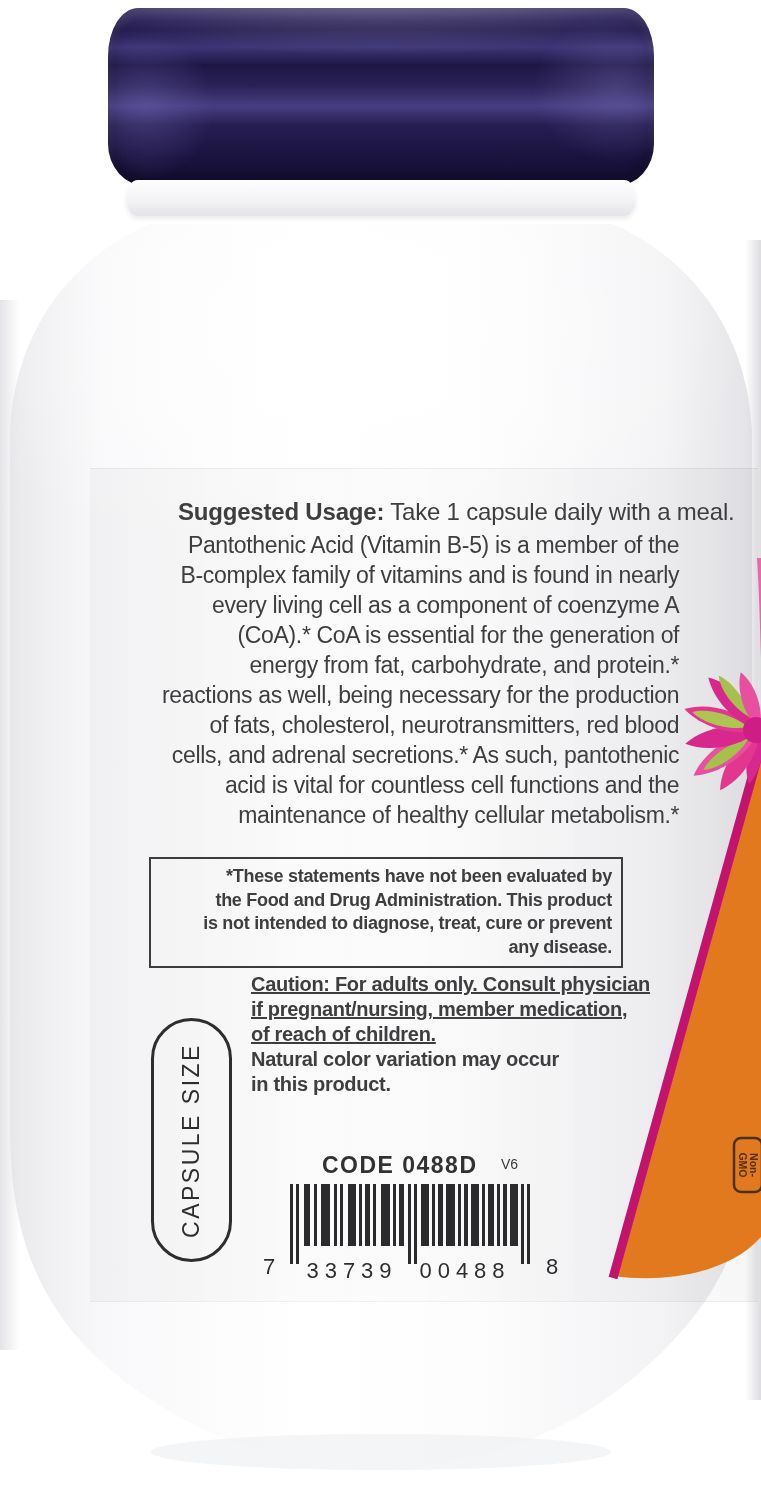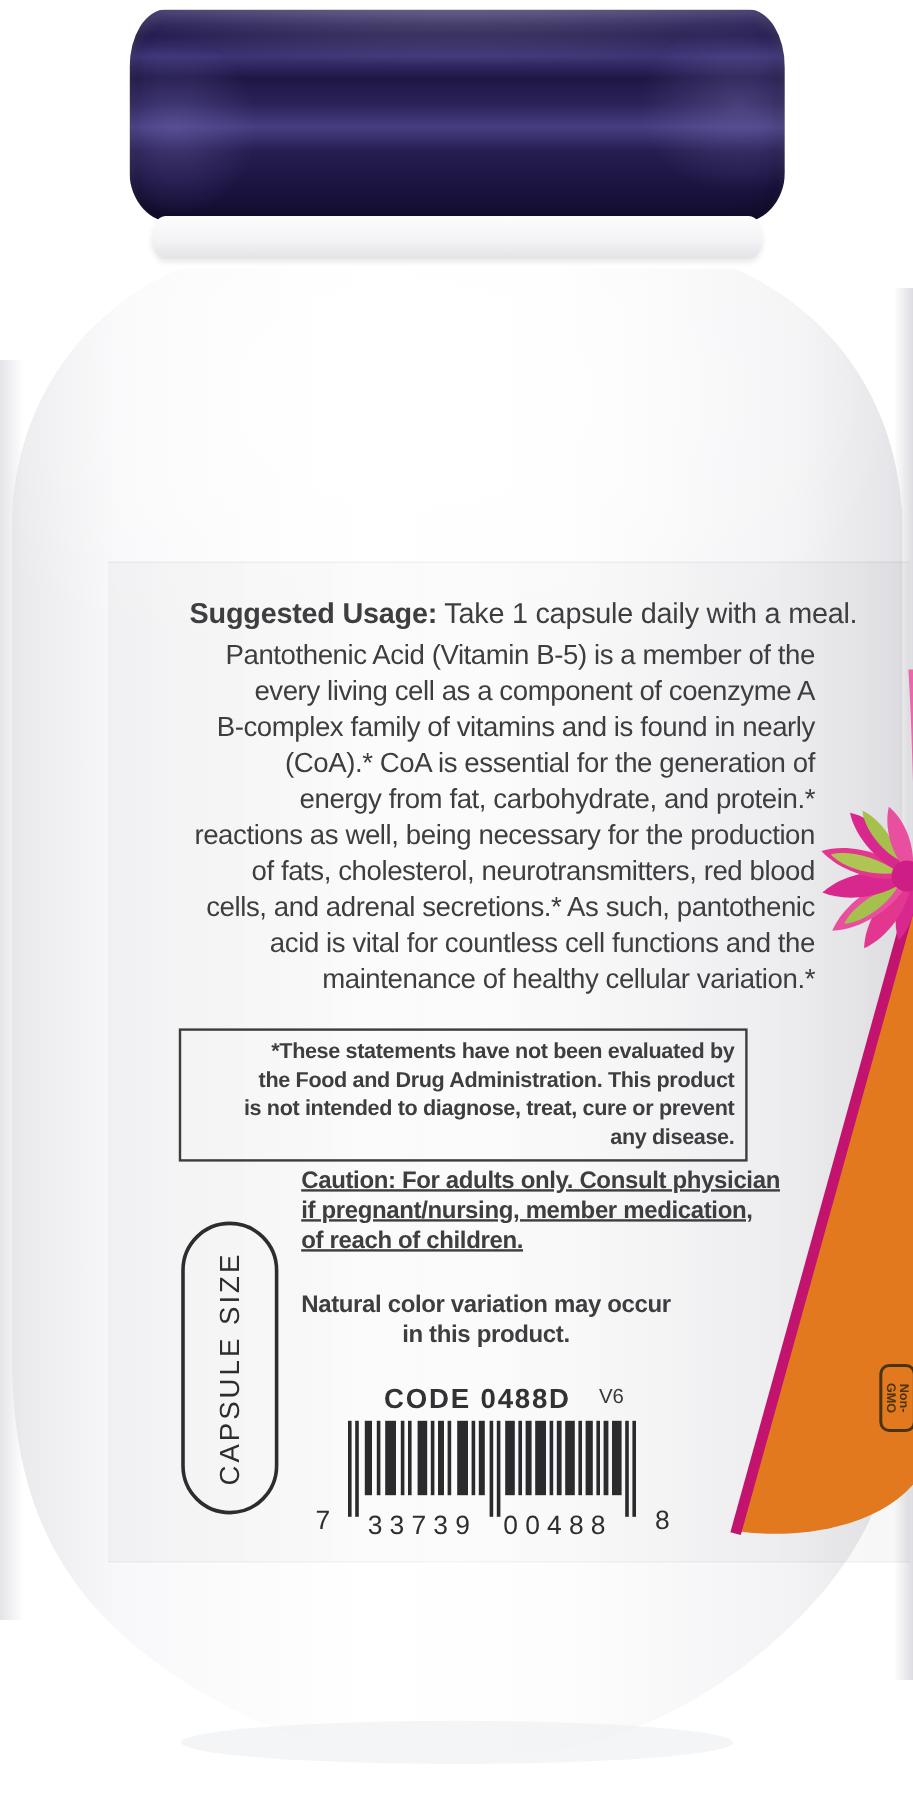--- a/index.html
+++ b/index.html
@@ -44,51 +44,51 @@
 
   
   .label{
     position:absolute;left:90px;top:468px;width:668px;height:832px;
     background:linear-gradient(90deg, rgba(0,0,0,0.028), rgba(0,0,0,0.012) 45%, rgba(0,0,0,0.030));
     border-top:1px solid rgba(0,0,0,0.05);
     border-bottom:1px solid rgba(0,0,0,0.04);
   }
   .label .txt{color:#3e3e40;}
 
-  .heading{position:absolute;left:68px;top:29px;white-space:nowrap;font-size:24px;letter-spacing:-0.2px;}
+  .heading{position:absolute;left:88px;top:29px;white-space:nowrap;font-size:24px;letter-spacing:-0.2px;}
   .heading b{font-weight:700;}
   .heading span.norm{font-weight:400;}
 
   .bodycopy{position:absolute;left:72px;top:61px;text-align:right;}
   .line{font-size:23px;line-height:30px;letter-spacing:-0.35px;white-space:nowrap;font-weight:400;}
 
   .disclaimer{
     position:absolute;left:59px;top:388px;width:452px;
     border:2px solid #3c3c3e;padding:6px 9px 7px 9px;text-align:right;
   }
   .disclaimer .dline{font-size:18px;line-height:23.5px;font-weight:700;letter-spacing:-0.3px;white-space:nowrap;}
 
   .caution{position:absolute;left:161px;top:503px;}
   .caution .cline{font-size:20px;line-height:25px;font-weight:700;letter-spacing:-0.3px;white-space:nowrap;text-decoration:underline;}
-  .colornote{position:absolute;left:161px;top:606px;text-align:center;}
+  .colornote{position:absolute;left:161px;top:578px;}
   .colornote .cline{font-size:20px;line-height:25px;font-weight:700;letter-spacing:-0.3px;white-space:nowrap;}
 
   .pill{
     position:absolute;left:61px;top:549px;width:75px;height:238px;
     border:3.5px solid #2d2d30;border-radius:41px;
     display:flex;align-items:center;justify-content:center;
   }
   .pill .vtext{
     transform:rotate(-90deg);white-space:nowrap;
     font-size:23px;letter-spacing:2.5px;color:#2d2d30;font-weight:400;
   }
 
   .code-row{position:absolute;left:120px;top:683px;width:420px;text-align:center;white-space:nowrap;}
   .code-main{font-size:23px;font-weight:700;letter-spacing:1.5px;color:#323234;margin-top:48px;}
-  .code-ver{font-size:17px;font-weight:400;color:#3a3a3c;vertical-align:4px;margin-left:19px;}
+  .code-ver{font-size:14px;font-weight:400;color:#3a3a3c;vertical-align:4px;margin-left:19px;}
 
   svg.barcode{position:absolute;left:165px;top:713px;}
   svg.barcode text{font-family:"Liberation Sans",sans-serif;}
 
   svg.decor{position:absolute;left:560px;top:540px;}
 </style>
 </head>
 <body>
 
 <div class="stage">
@@ -123,29 +123,29 @@
 
   <div class="label">
 
     <div class="heading txt">
       <b>Suggested Usage:</b>
       <span class="norm">Take 1 capsule daily with a meal.</span>
     </div>
 
     <div class="bodycopy">
       <div class="line txt">Pantothenic Acid (Vitamin B-5) is a member of the</div>
+      <div class="line txt">B-complex family of vitamins and is found in nearly</div>
       <div class="line txt">every living cell as a component of coenzyme A</div>
-      <div class="line txt">B-complex family of vitamins and is found in nearly</div>
       <div class="line txt">(CoA).* CoA is essential for the generation of</div>
       <div class="line txt">energy from fat, carbohydrate, and protein.*</div>
       <div class="line txt">reactions as well, being necessary for the production</div>
       <div class="line txt">of fats, cholesterol, neurotransmitters, red blood</div>
       <div class="line txt">cells, and adrenal secretions.* As such, pantothenic</div>
       <div class="line txt">acid is vital for countless cell functions and the</div>
-      <div class="line txt">maintenance of healthy cellular variation.*</div>
+      <div class="line txt">maintenance of healthy cellular metabolism.*</div>
     </div>
 
     <div class="disclaimer">
       <div class="dline txt">*These statements have not been evaluated by</div>
       <div class="dline txt">the Food and Drug Administration. This product</div>
       <div class="dline txt">is not intended to diagnose, treat, cure or prevent</div>
       <div class="dline txt">any disease.</div>
     </div>
 
     <div class="caution">

